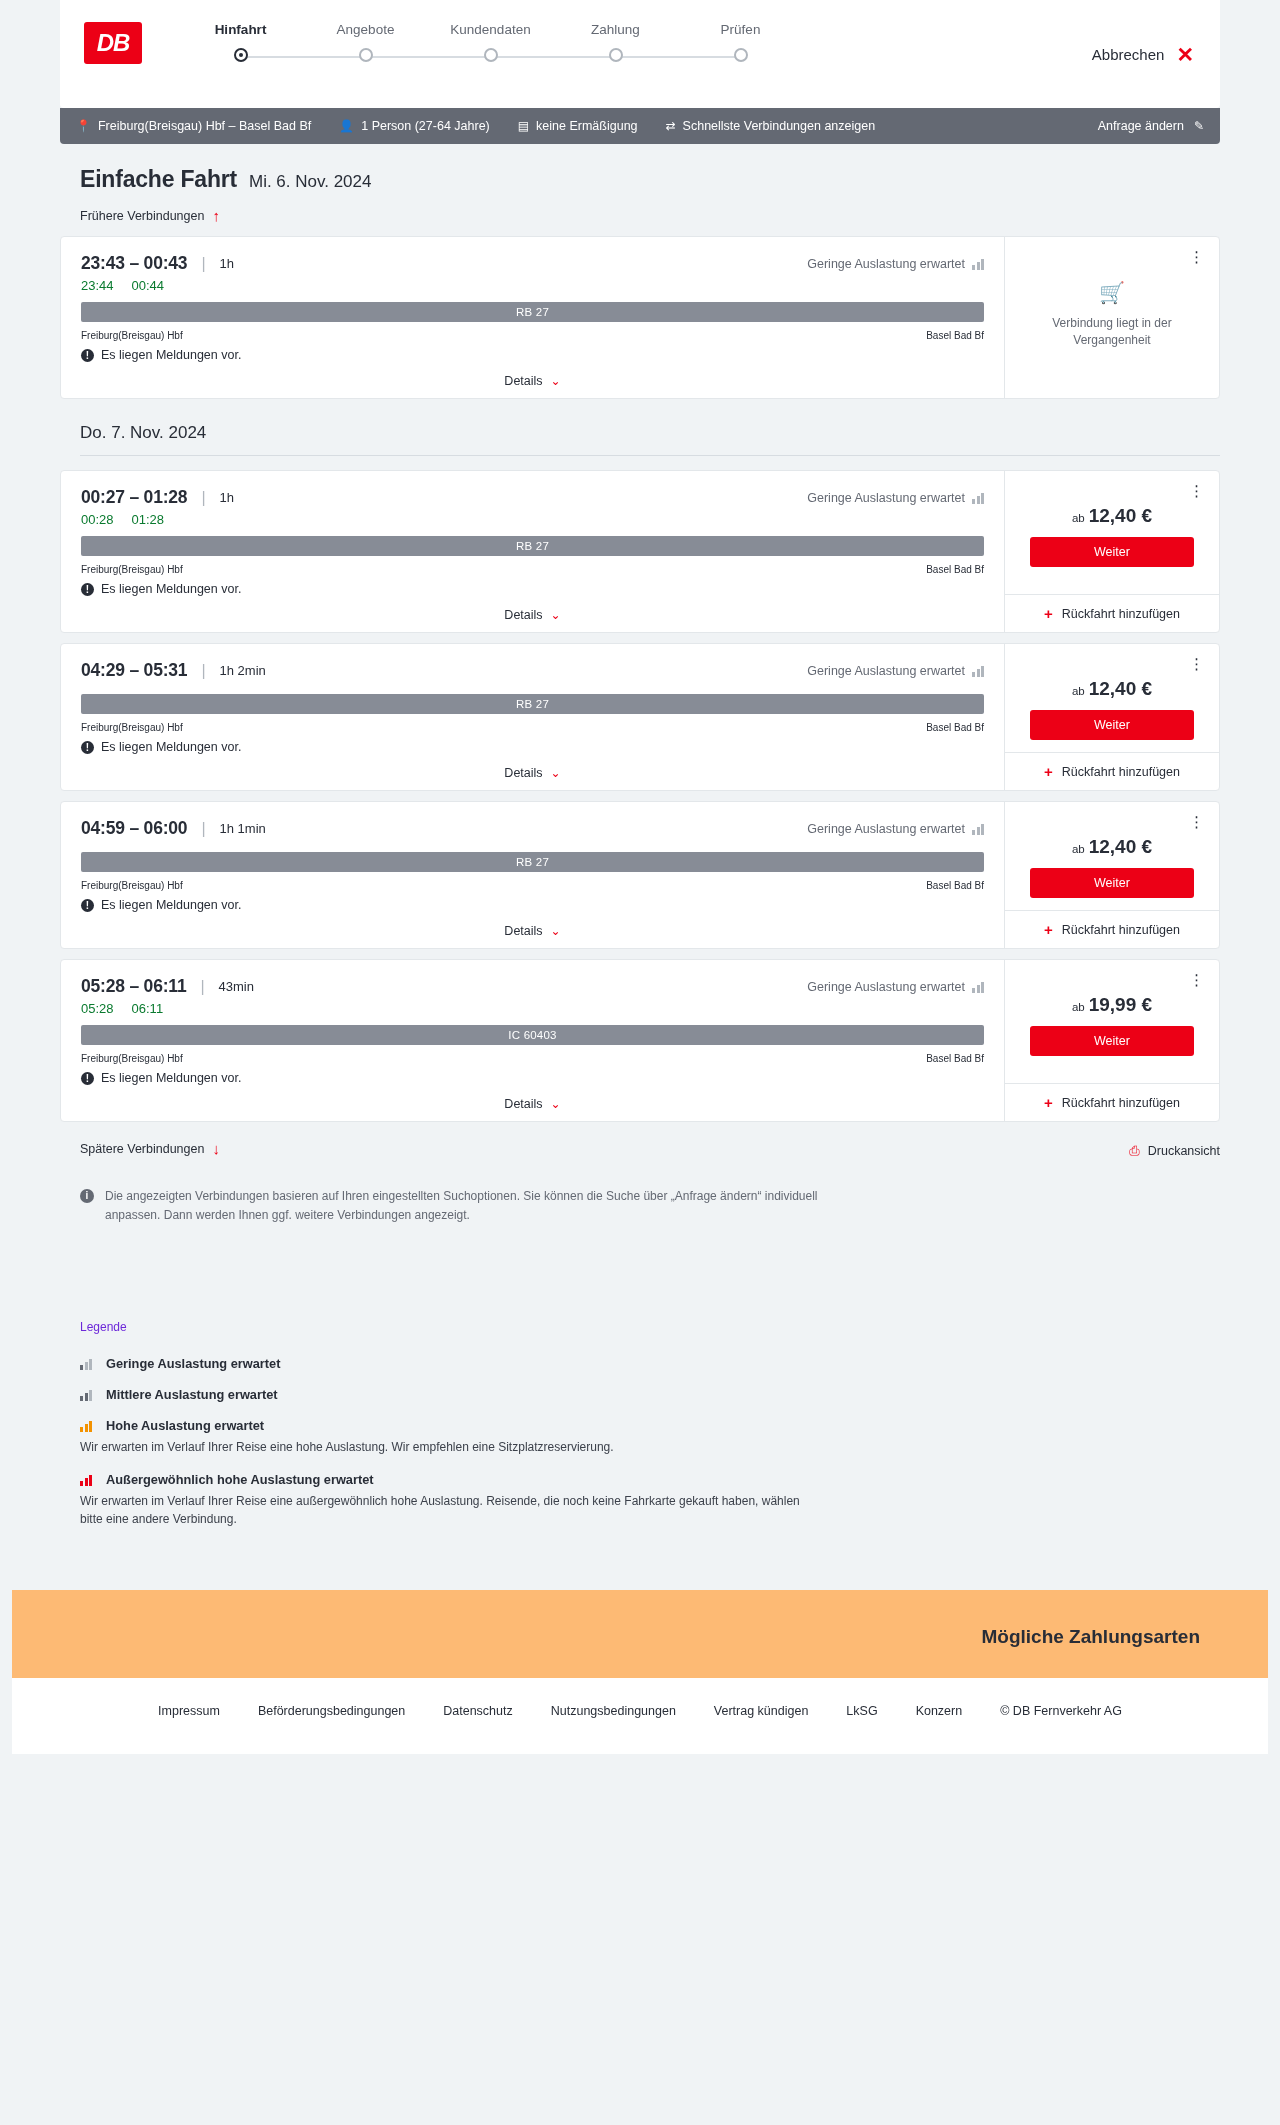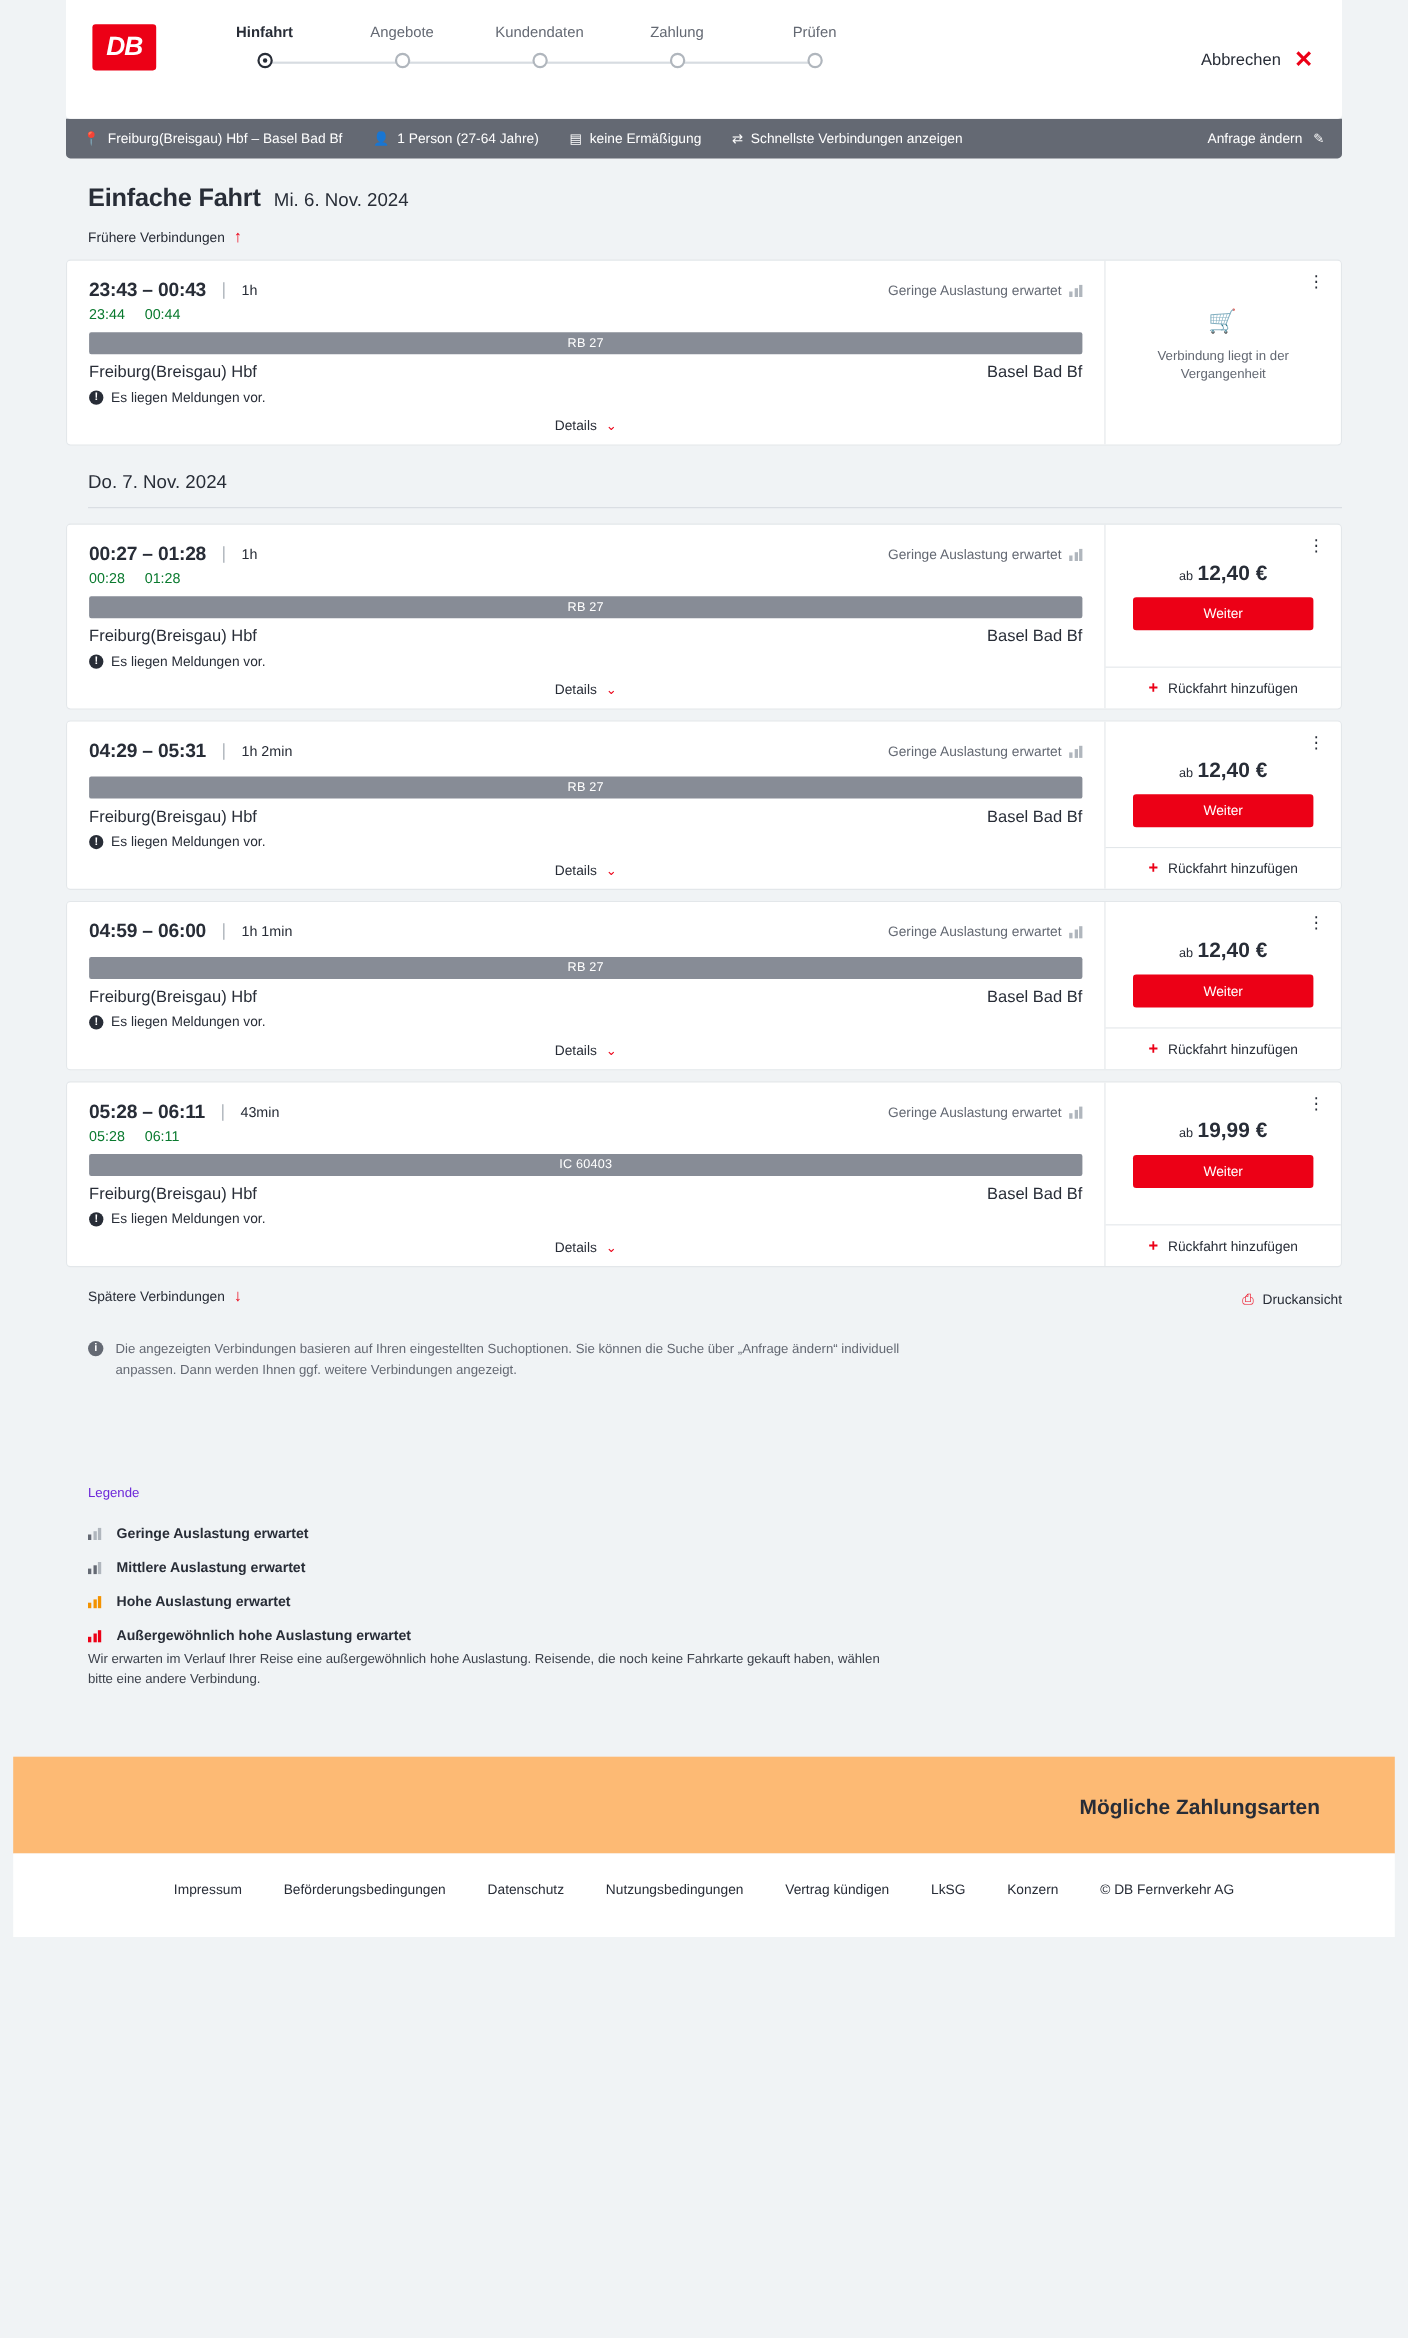--- a/index.html
+++ b/index.html
@@ -102,21 +102,21 @@
   .times { font-size:17.5px; font-weight:bold; letter-spacing:-0.2px; }
   .sep { color:#b0b6bd; margin: 0 14px; }
   .dur { font-size:13px; }
   .row1-right { margin-left:auto; display:flex; align-items:center; gap:7px; font-size:12.5px; color:#646973; }
   .realtime { font-size:13px; color:#0a7a2f; margin-top:4px; display:flex; gap:18px; }
   .trainbar {
     background:#878c96; color:#fff; height:20px; border-radius:2px;
     display:flex; align-items:center; justify-content:center;
     font-size:11.5px; margin-top:9px; letter-spacing:0.2px;
   }
-  .stations { display:flex; font-size:15px; margin-top:8px; }
+  .stations { display:flex; font-size:10px; margin-top:8px; }
   .stations .to { margin-left:auto; }
   .notice { display:flex; align-items:center; gap:7px; font-size:12.5px; margin-top:7px; }
   .notice-ico {
     width:13px; height:13px; border-radius:50%; background:#282d37; color:#fff;
     font-size:10px; display:flex; align-items:center; justify-content:center; font-weight:bold;
   }
   .details {
     display:flex; align-items:center; justify-content:center; gap:8px;
     font-size:12.5px; margin-top:12px; cursor:pointer;
   }
@@ -526,20 +526,21 @@
 
     <div class="legend-item">
       <div class="legend-head">
         <span class="bars">
             <i style="height:5px;background:#f39200"></i>
             <i style="height:8px;background:#f39200"></i>
             <i style="height:11px;background:#f39200"></i>
           </span>
         <span>Hohe Auslastung erwartet</span>
       </div>
+      <div class="legend-desc">Wir erwarten im Verlauf Ihrer Reise eine hohe Auslastung. Wir empfehlen eine Sitzplatzreservierung.</div>
     </div>
 
     <div class="legend-item">
       <div class="legend-head">
         <span class="bars">
             <i style="height:5px;background:#ec0016"></i>
             <i style="height:8px;background:#ec0016"></i>
             <i style="height:11px;background:#ec0016"></i>
           </span>
         <span>Außergewöhnlich hohe Auslastung erwartet</span>

